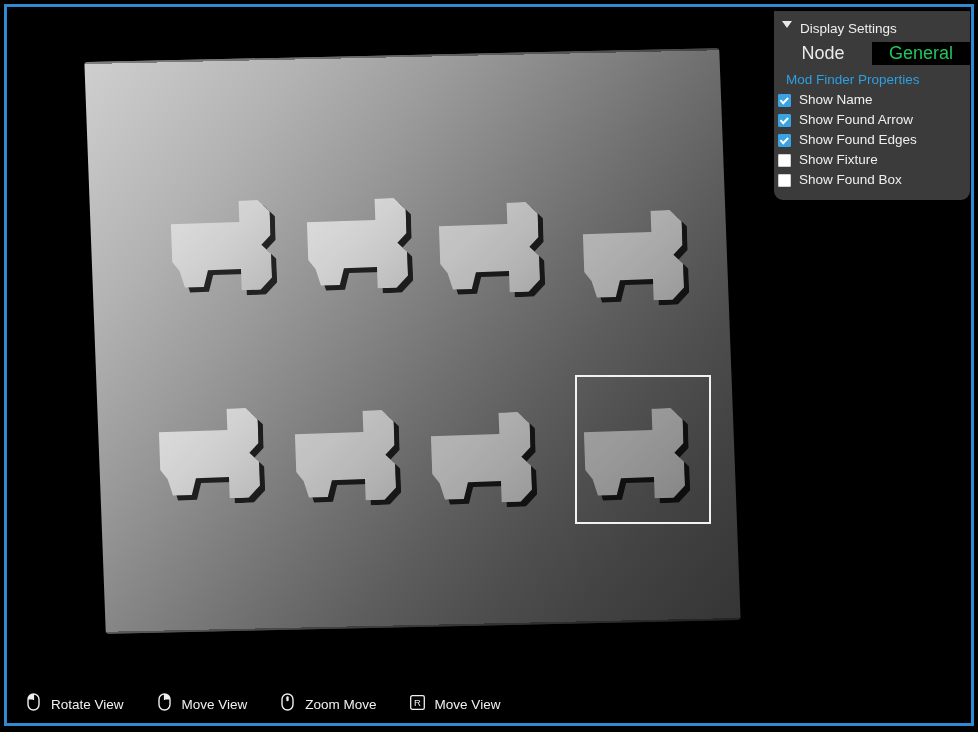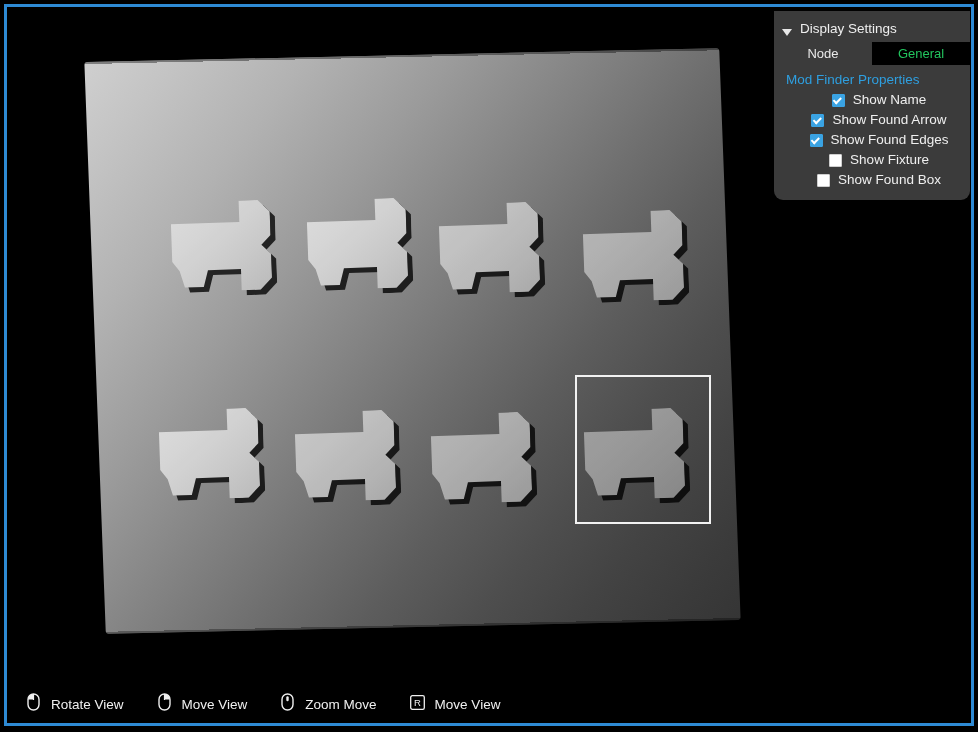--- a/index.html
+++ b/index.html
@@ -190,21 +190,21 @@
     position:absolute;
     left:767px; top:4px;
     width:196px;
     background:#3b3b3b;
     border-radius:0 0 9px 9px;
     padding:6px 0 10px 0;
     z-index:30;
     box-shadow:0 2px 6px rgba(0,0,0,.6);
   }
   #ds-header{
-    display:flex; align-items:flex-end;
+    display:flex; align-items:flex-start;
     gap:8px;
     padding:4px 0 6px 8px;
     color:#efefef;
     font-size:13.5px;
     cursor:default;
   }
   #ds-header .tri{
     width:0;height:0;
     border-left:5.5px solid transparent;
     border-right:5.5px solid transparent;
@@ -212,41 +212,40 @@
     display:inline-block;
   }
   #ds-tabs{
     display:flex;
     margin:0 0 6px 0;
     height:23px;
   }
   .ds-tab{
     flex:1;
     display:flex; align-items:center; justify-content:center;
-    font-size:13px;
+    font-size:18px;
     color:#e9e9e9;
     cursor:default;
     background:#3b3b3b;
   }
   .ds-tab.active{ background:#000; color:#22c55e; }
 
   #ds-section-title{
     color:#2e9fe0;
     font-size:13.5px;
     font-weight:normal;
     padding:1px 0 3px 12px;
     cursor:default;
   }
   .ds-row{
     display:flex; align-items:center;
     gap:8px;
-    padding:1px 0 1px 14px;
+    padding:1px 0 1px 4px;
     height:20px;
     cursor:default;
-    justify-content:center;
   }
   .cb{
     width:13px; height:13px;
     flex:0 0 auto;
     border-radius:1px;
     display:inline-flex; align-items:center; justify-content:center;
     background:#ffffff;
     border:1px solid #cfcfcf;
   }
   .cb.on{

